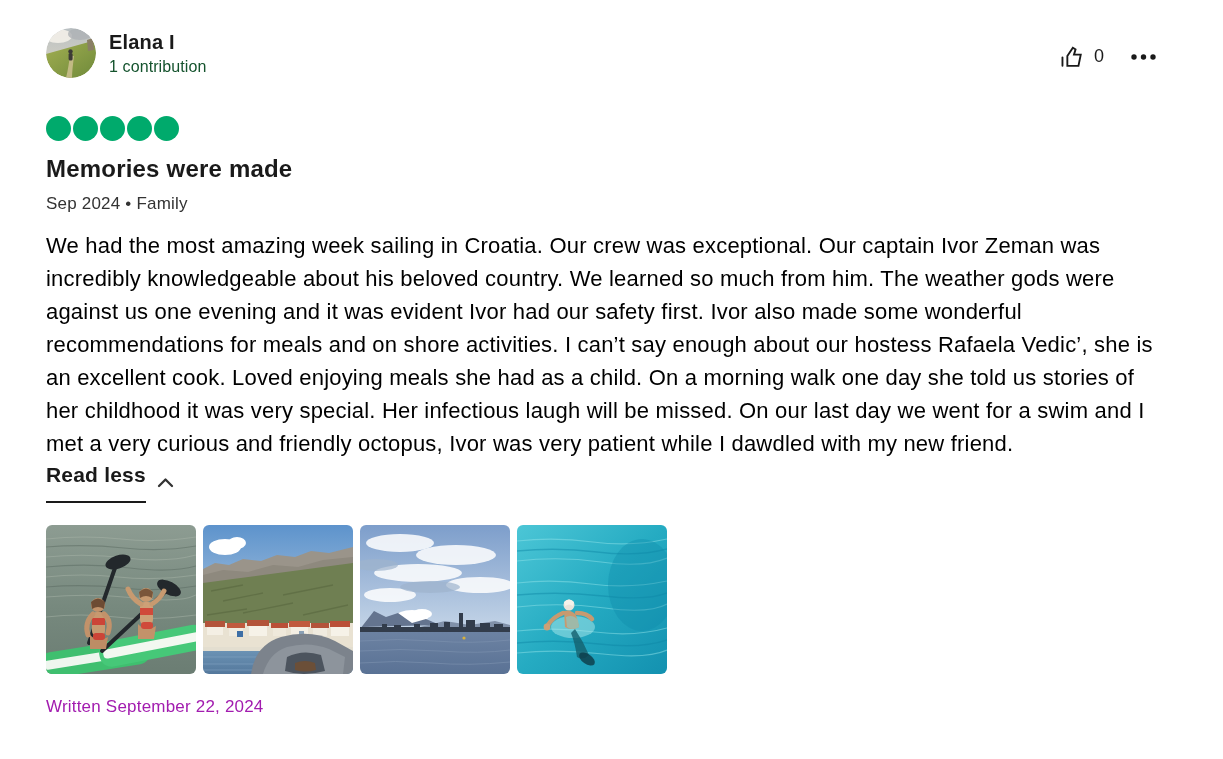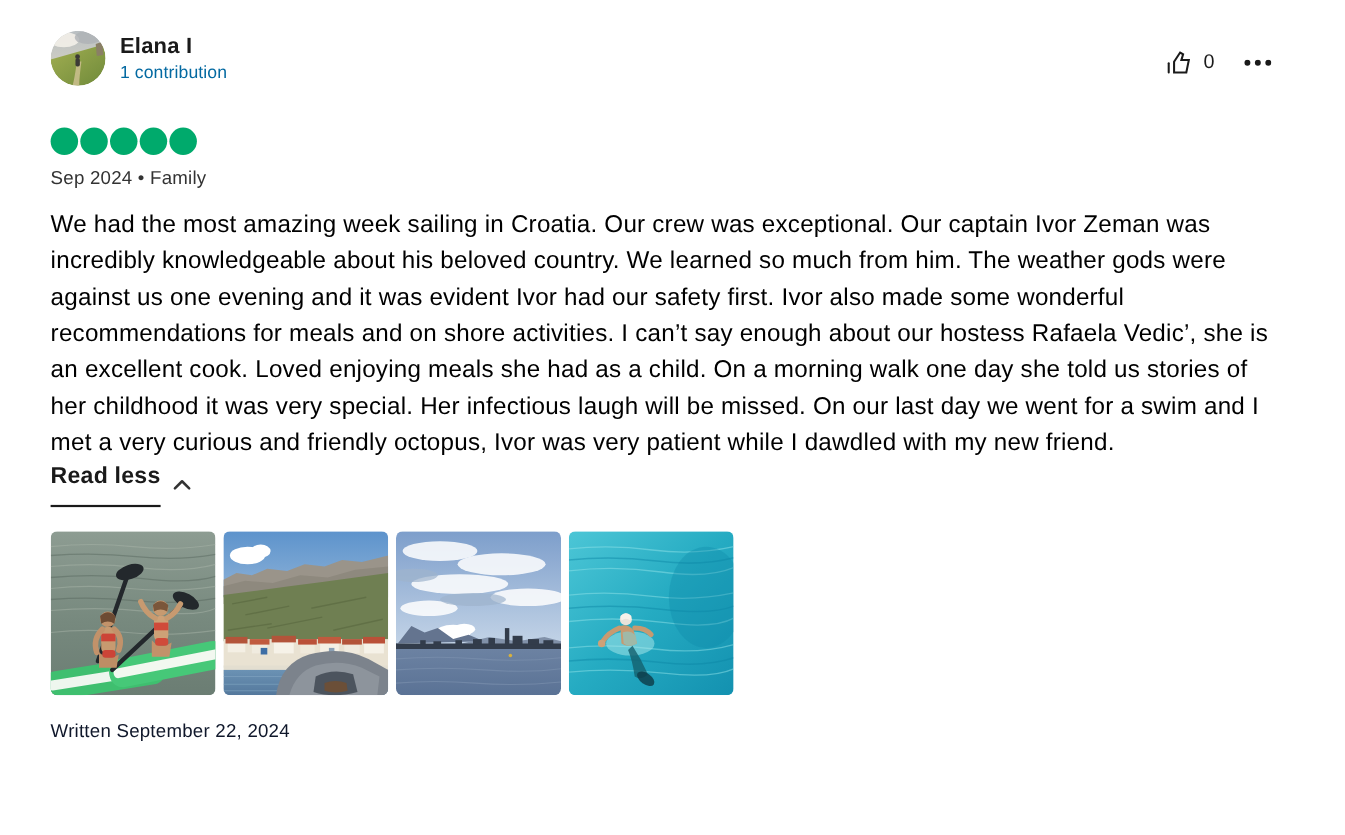--- a/index.html
+++ b/index.html
@@ -19,21 +19,21 @@
   }
   
   .header { display: flex; justify-content: space-between; align-items: flex-start; }
   .author { display: flex; align-items: center; gap: 13px; }
   .avatar {
     width: 50px; height: 50px; border-radius: 50%;
     overflow: hidden; flex: 0 0 auto; cursor: pointer;
   }
   .avatar svg { display: block; }
   .author-name { font-size: 20px; font-weight: 700; letter-spacing: .2px; line-height: 24px; cursor: pointer; }
-  .author-contrib { font-size: 16px; color: #0369a1; margin-top: 4px; letter-spacing: .1px; }
+  .author-contrib { font-size: 16px; color: #14532d; margin-top: 4px; letter-spacing: .1px; }
   .actions { display: flex; align-items: center; gap: 27px; padding-top: 15px; }
   .helpful-btn {
     display: flex; align-items: center; gap: 9px;
     background: none; border: none; padding: 0; cursor: pointer;
     font-family: inherit; font-size: 18px; color: #1a1a1a;
   }
   .more-btn { background: none; border: none; padding: 4px 0; cursor: pointer; display: flex; }
   
   .bubbles { margin-top: 38px; display: flex; gap: 2px; }
   .bubble { width: 25px; height: 25px; border-radius: 50%; }
@@ -52,21 +52,21 @@
     font-size: 21px; font-weight: 700; letter-spacing: .2px;
     border-bottom: 2px solid #1a1a1a; padding-bottom: 13px; line-height: 26px;
   }
   
   .photos { display: flex; gap: 7px; margin-top: 22px; }
   .photo {
     width: 150px; height: 149px; border-radius: 6px; overflow: hidden;
     cursor: pointer; flex: 0 0 auto; padding: 0; border: none; background: none;
   }
   .photo svg { display: block; }
-  .written-date { margin-top: 23px; font-size: 17px; color: #0f172a; letter-spacing: .2px; }
+  .written-date { margin-top: 23px; font-size: 17px; color: #a21caf; letter-spacing: .2px; }
 </style>
 </head>
 <body>
 
 <div class="review-card">
 
   
   <div class="header">
     <div class="author">
       <div class="avatar">
@@ -127,20 +127,21 @@
   
   <div class="bubbles">
       <span class="bubble" style="background: rgb(0, 170, 108);"></span>
       <span class="bubble" style="background: rgb(0, 170, 108);"></span>
       <span class="bubble" style="background: rgb(0, 170, 108);"></span>
       <span class="bubble" style="background: rgb(0, 170, 108);"></span>
       <span class="bubble" style="background: rgb(0, 170, 108);"></span>
     </div>
 
   
+  <h3 class="review-title">Memories were made</h3>
   <div class="trip-info">Sep 2024 • Family</div>
   <p class="review-body">We had the most amazing week sailing in Croatia. Our crew was exceptional. Our captain Ivor Zeman was incredibly knowledgeable about his beloved country. We learned so much from him. The weather gods were against us one evening and it was evident Ivor had our safety first. Ivor also made some wonderful recommendations for meals and on shore activities. I can’t say enough about our hostess Rafaela Vedic’, she is an excellent cook. Loved enjoying meals she had as a child. On a morning walk one day she told us stories of her childhood it was very special. Her infectious laugh will be missed. On our last day we went for a swim and I met a very curious and friendly octopus, Ivor was very patient while I dawdled with my new friend.</p>
 
   <a class="read-less">
     <span class="label">Read less</span>
     <span style="display:flex;">
       <svg width="17" height="11" viewBox="0 0 17 11" fill="none" stroke="#333" stroke-width="2.3" stroke-linecap="round" stroke-linejoin="round">
         <path d="M2 9 L8.5 2.5 L15 9"></path>
       </svg>
     </span>

